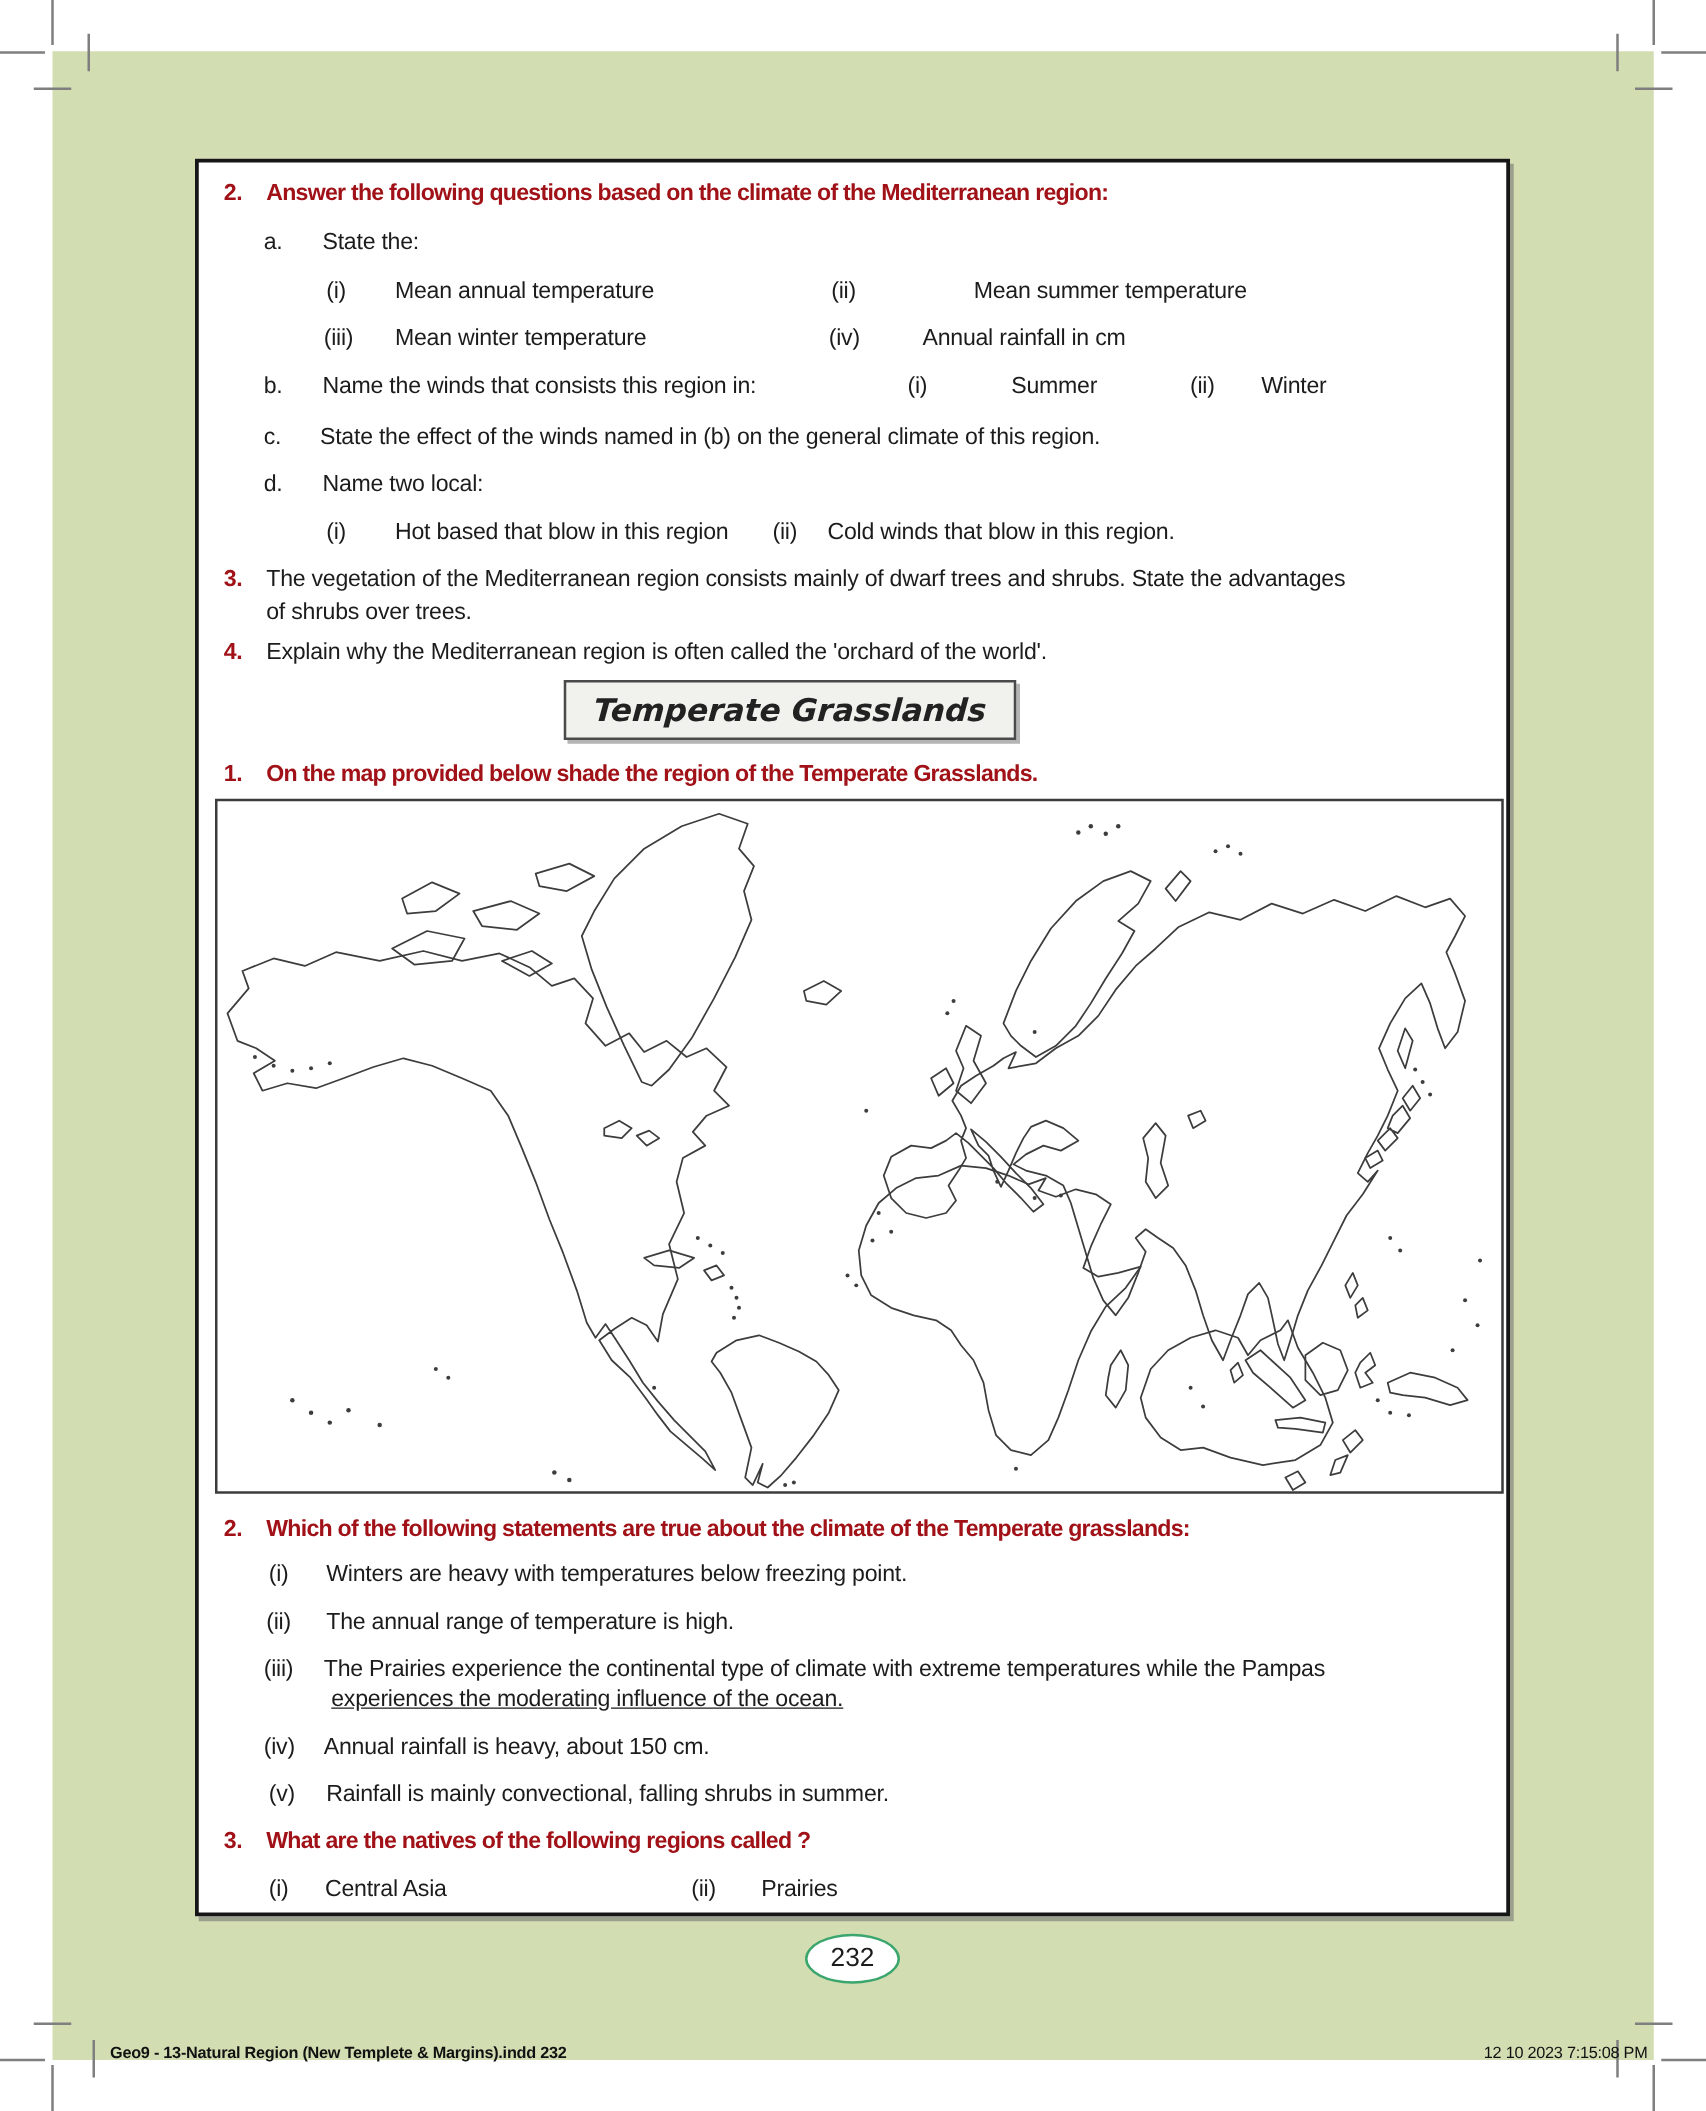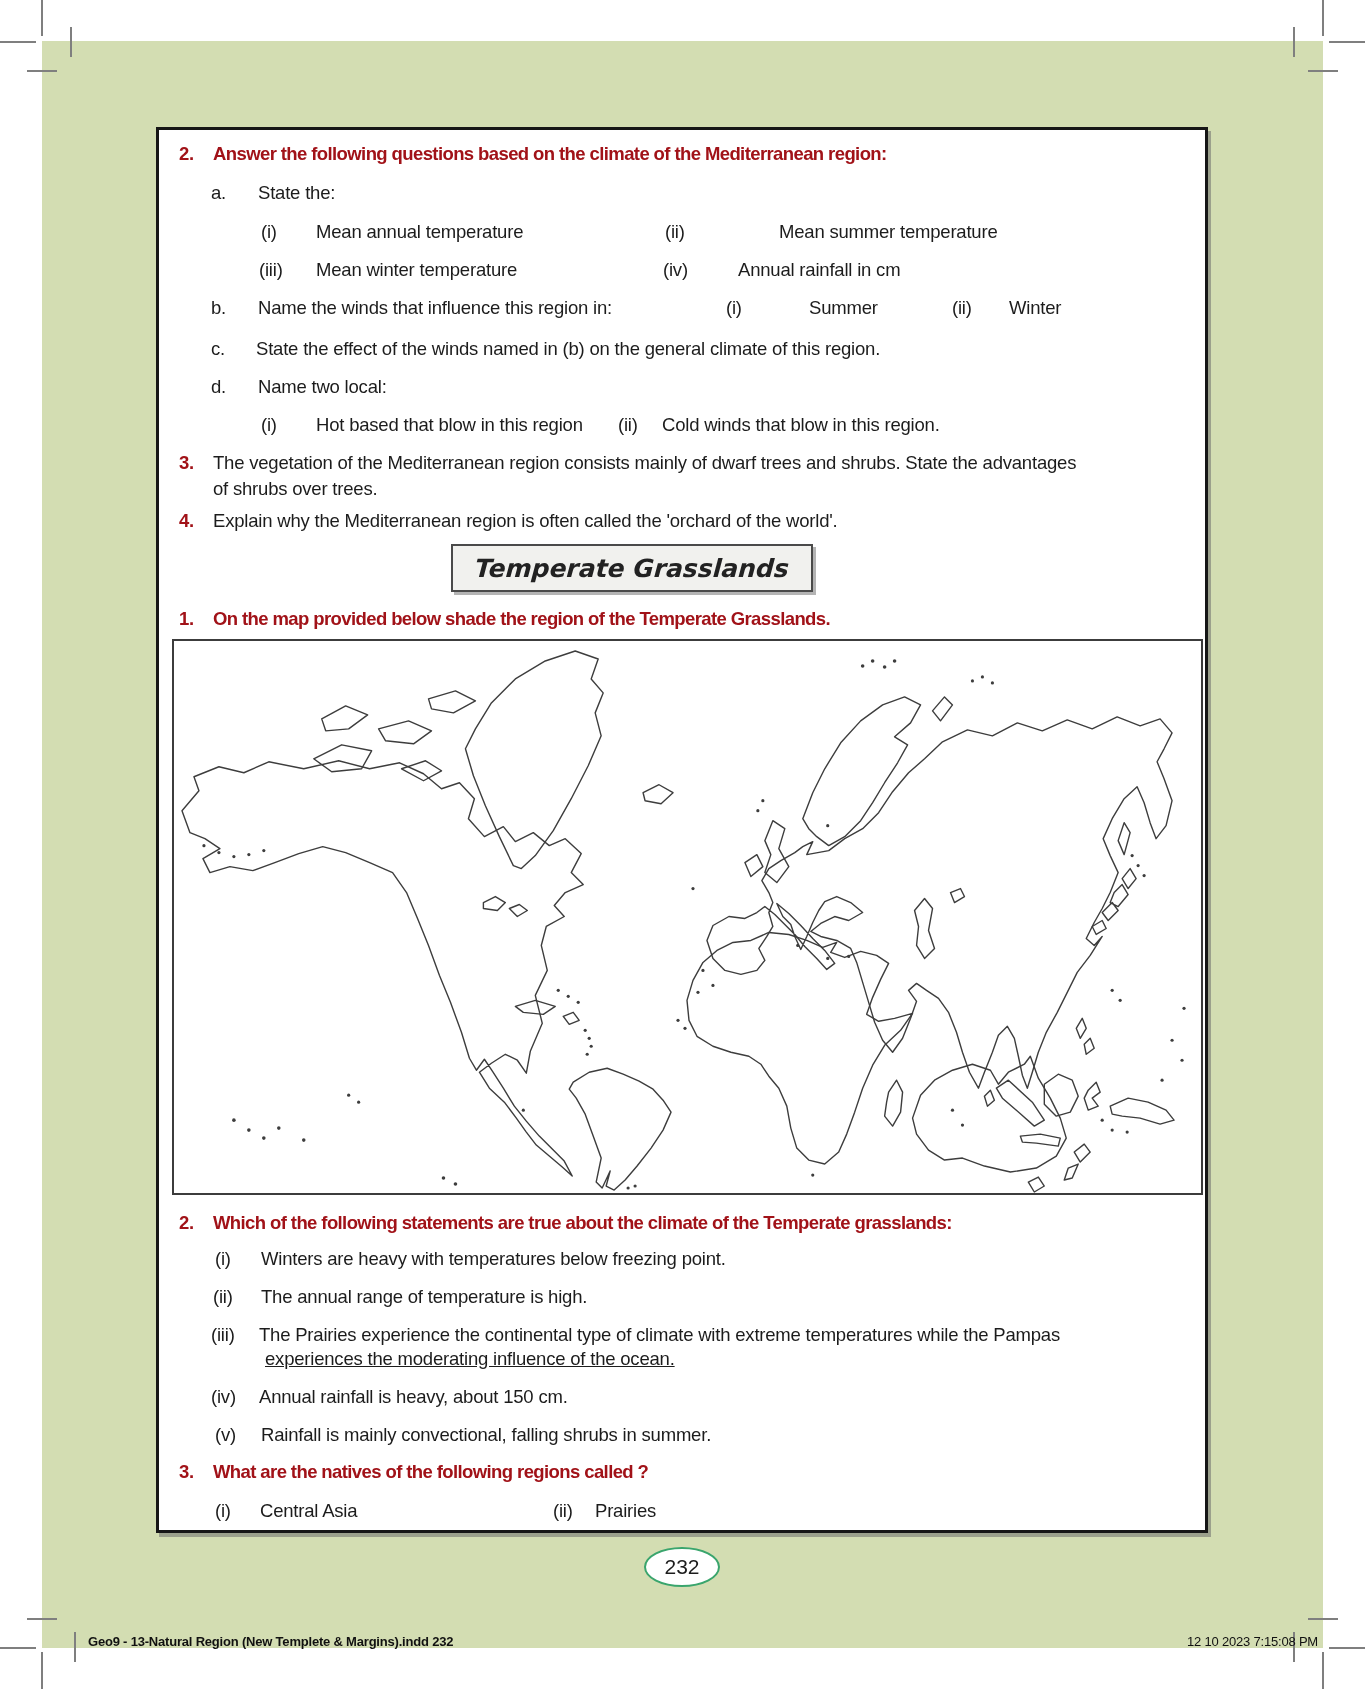--- a/index.html
+++ b/index.html
@@ -76,21 +76,21 @@
 
     <div class="row" style="top:128px;left:0;right:0;">
       <span class="blk" style="left:100px;">(iii)</span>
       <span class="blk" style="left:157px;">Mean winter temperature</span>
       <span class="blk" style="left:504px;">(iv)</span>
       <span class="blk" style="left:579px;">Annual rainfall in cm</span>
     </div>
 
     <div class="row" style="top:166px;left:0;right:0;">
       <span class="blk" style="left:52px;">b.</span>
-      <span class="blk" style="left:99px;">Name the winds that influence this region in:</span>
+      <span class="blk" style="left:99px;">Name the winds that consists this region in:</span>
       <span class="blk" style="left:567px;">(i)</span>
       <span class="blk" style="left:650px;">Summer</span>
       <span class="blk" style="left:793px;">(ii)</span>
       <span class="blk" style="left:850px;">Winter</span>
     </div>
 
     <div class="row" style="top:207px;left:0;right:0;">
       <span class="blk" style="left:52px;">c.</span>
       <span class="blk" style="left:97px;">State the effect of the winds named in (b) on the general climate of this region.</span>
     </div>
@@ -265,21 +265,21 @@
     </div>
 
     <div class="row" style="top:1330px;left:0;right:0;">
       <span class="qnum" style="left:20px;">3.</span>
       <span class="redhead" style="left:54px;">What are the natives of the following regions called ?</span>
     </div>
     <div class="row" style="top:1369px;left:0;right:0;">
       <span class="blk" style="left:56px;">(i)</span>
       <span class="blk" style="left:101px;">Central Asia</span>
       <span class="blk" style="left:394px;">(ii)</span>
-      <span class="blk" style="left:436px;text-align:center;">Prairies</span>
+      <span class="blk" style="left:450px;text-align:center;">Prairies</span>
     </div>
 
   </div>
 
   <div class="page-oval">
     <span>232</span>
   </div>
 
   <div class="footer-text" style="left:88px;font-weight:bold;">Geo9 - 13-Natural Region (New Templete &amp; Margins).indd   232</div>
   <div class="footer-text" style="right:47px;">12 10 2023   7:15:08 PM</div>

